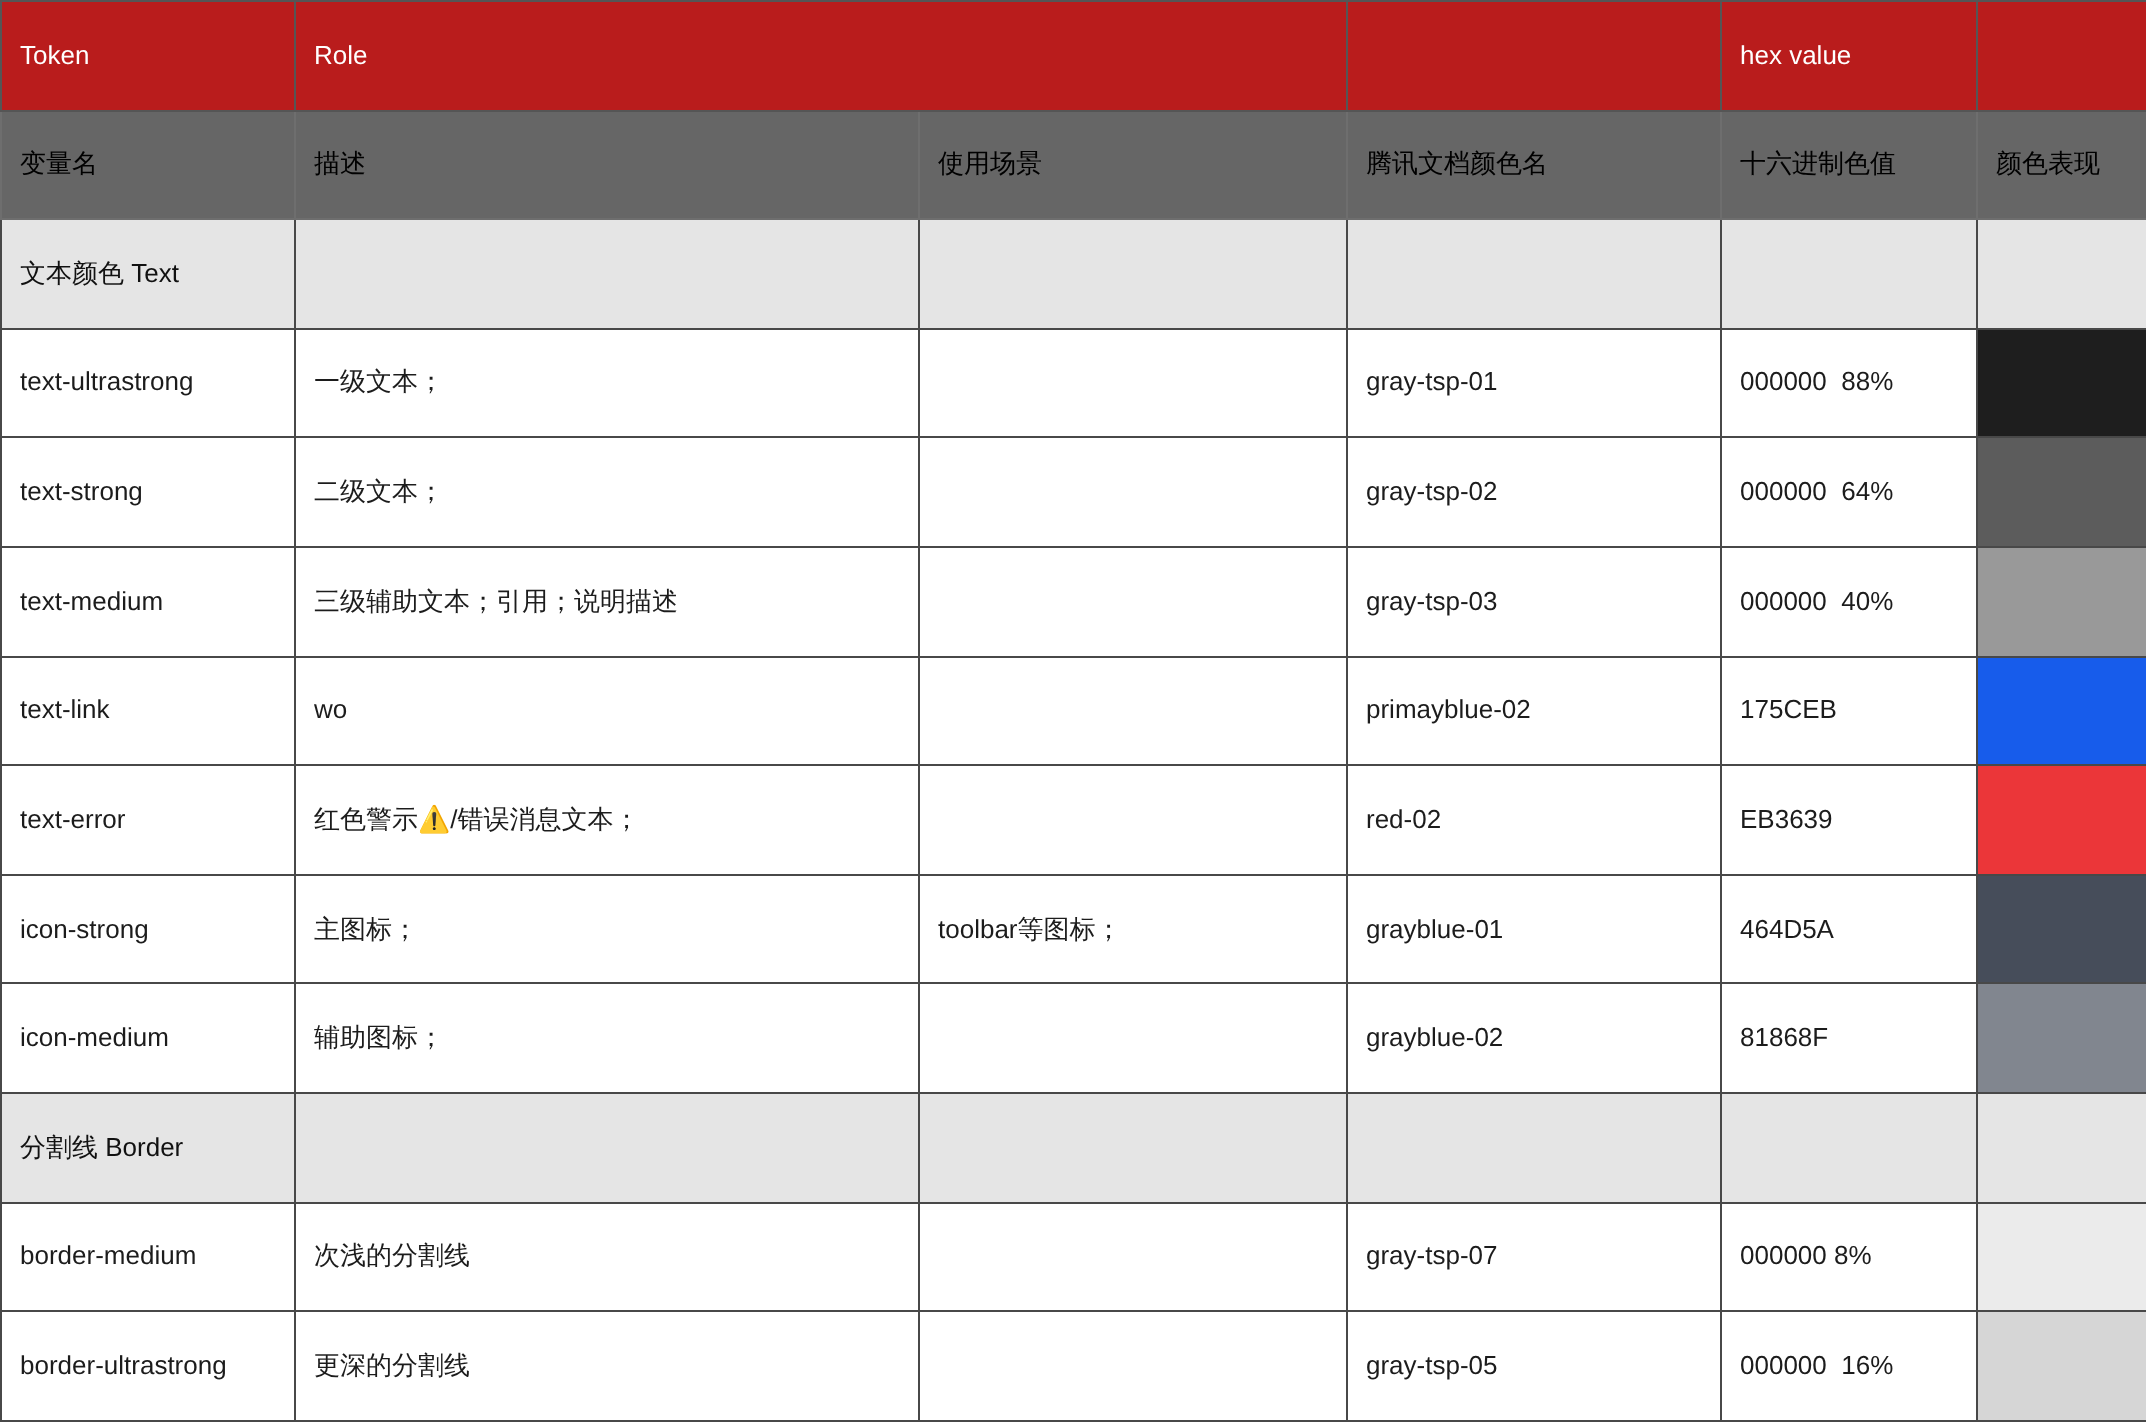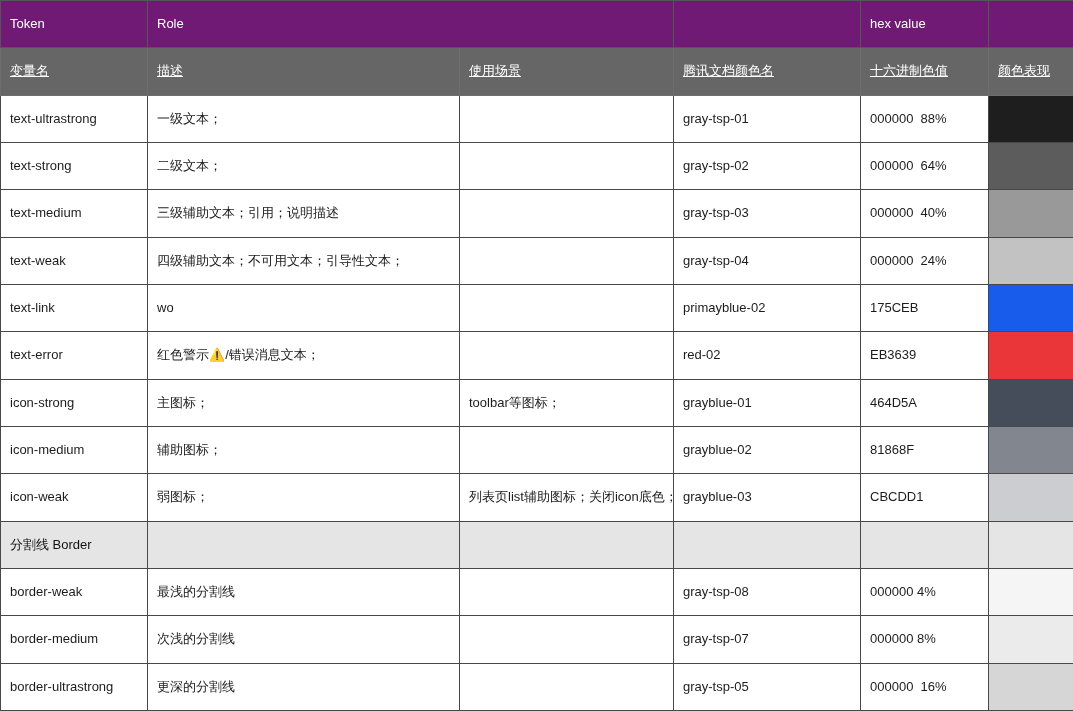--- a/index.html
+++ b/index.html
@@ -1,22 +1,22 @@
 <!DOCTYPE html>
 <html><head>
 <meta charset="utf-8">
 <style>
   html,body{margin:0;padding:0;background:#fff;}
   body{font-family:"Liberation Sans","DejaVu Sans",sans-serif;}
   .sheet{width:1073px;height:711px;}
   table{width:1073px;height:711px;border-collapse:collapse;table-layout:fixed;font-size:13px;}
   td{border:1px solid #484848;padding:0 9px;vertical-align:middle;overflow:hidden;
      white-space:pre;color:#1c1c1c;background:#fff;line-height:1.1;}
-  tr.h1 td{background:#701a75;color:#ffffff;border-color:#555555;font-size:13px;}
-  tr.h2 td{background:#666666;color:#ffffff;border-color:#6e6e6e;font-size:13px;text-decoration:underline;}
+  tr.h1 td{background:#b91c1c;color:#ffffff;border-color:#555555;font-size:13px;}
+  tr.h2 td{background:#666666;color:#000000;border-color:#6e6e6e;font-size:13px;}
   tr.section td{background:#e5e5e5;color:#111111;}
   td.swatch{padding:0;}
 </style>
 </head>
 <body>
 
 <div class="sheet">
 <table>
   <colgroup>
     <col style="width:147px">
@@ -38,20 +38,28 @@
 
   <tr class="h2">
     <td>变量名</td>
     <td>描述</td>
     <td>使用场景</td>
     <td>腾讯文档颜色名</td>
     <td>十六进制色值</td>
     <td>颜色表现</td>
   </tr>
 
+  <tr class="section">
+    <td>文本颜色 Text</td>
+    <td></td>
+          <td></td>
+    <td></td>
+          <td></td>
+    <td></td>
+  </tr>
 
   <tr>
     <td>text-ultrastrong</td>
     <td>一级文本；</td>
     <td></td>
     <td>gray-tsp-01</td>
     <td>000000  88%</td>
     <td class="swatch" style="background: rgb(30, 30, 30);"></td>
   </tr>
   <tr>
@@ -62,28 +70,20 @@
     <td>000000  64%</td>
     <td class="swatch" style="background: rgb(92, 92, 92);"></td>
   </tr>
   <tr>
     <td>text-medium</td>
     <td>三级辅助文本；引用；说明描述</td>
     <td></td>
     <td>gray-tsp-03</td>
     <td>000000  40%</td>
     <td class="swatch" style="background: rgb(153, 153, 153);"></td>
-  </tr>
-  <tr>
-    <td>text-weak</td>
-    <td>四级辅助文本；不可用文本；引导性文本；</td>
-    <td></td>
-    <td>gray-tsp-04</td>
-    <td>000000  24%</td>
-    <td class="swatch" style="background: rgb(194, 194, 194);"></td>
   </tr>
   <tr>
     <td>text-link</td>
     <td>wo</td>
     <td></td>
     <td>primayblue-02</td>
     <td>175CEB</td>
     <td class="swatch" style="background: rgb(23, 92, 235);"></td>
   </tr>
   <tr>
@@ -105,46 +105,30 @@
     <td class="swatch" style="background: rgb(70, 77, 90);"></td>
   </tr>
   <tr>
     <td>icon-medium</td>
     <td>辅助图标；</td>
     <td></td>
     <td>grayblue-02</td>
     <td>81868F</td>
     <td class="swatch" style="background: rgb(129, 134, 143);"></td>
   </tr>
-  <tr>
-    <td>icon-weak</td>
-    <td>弱图标；</td>
-    <td>列表页list辅助图标；关闭icon底色；</td>
-    <td>grayblue-03</td>
-    <td>CBCDD1</td>
-    <td class="swatch" style="background: rgb(203, 205, 209);"></td>
-  </tr>
 
   <tr class="section">
     <td>分割线 Border</td>
     <td></td>
           <td></td>
     <td></td>
           <td></td>
     <td></td>
   </tr>
 
-  <tr>
-    <td>border-weak</td>
-    <td>最浅的分割线</td>
-    <td></td>
-    <td>gray-tsp-08</td>
-    <td>000000 4%</td>
-    <td class="swatch" style="background: rgb(245, 245, 245);"></td>
-  </tr>
   <tr>
     <td>border-medium</td>
     <td>次浅的分割线</td>
     <td></td>
     <td>gray-tsp-07</td>
     <td>000000 8%</td>
     <td class="swatch" style="background: rgb(235, 235, 235);"></td>
   </tr>
   <tr>
     <td>border-ultrastrong</td>

